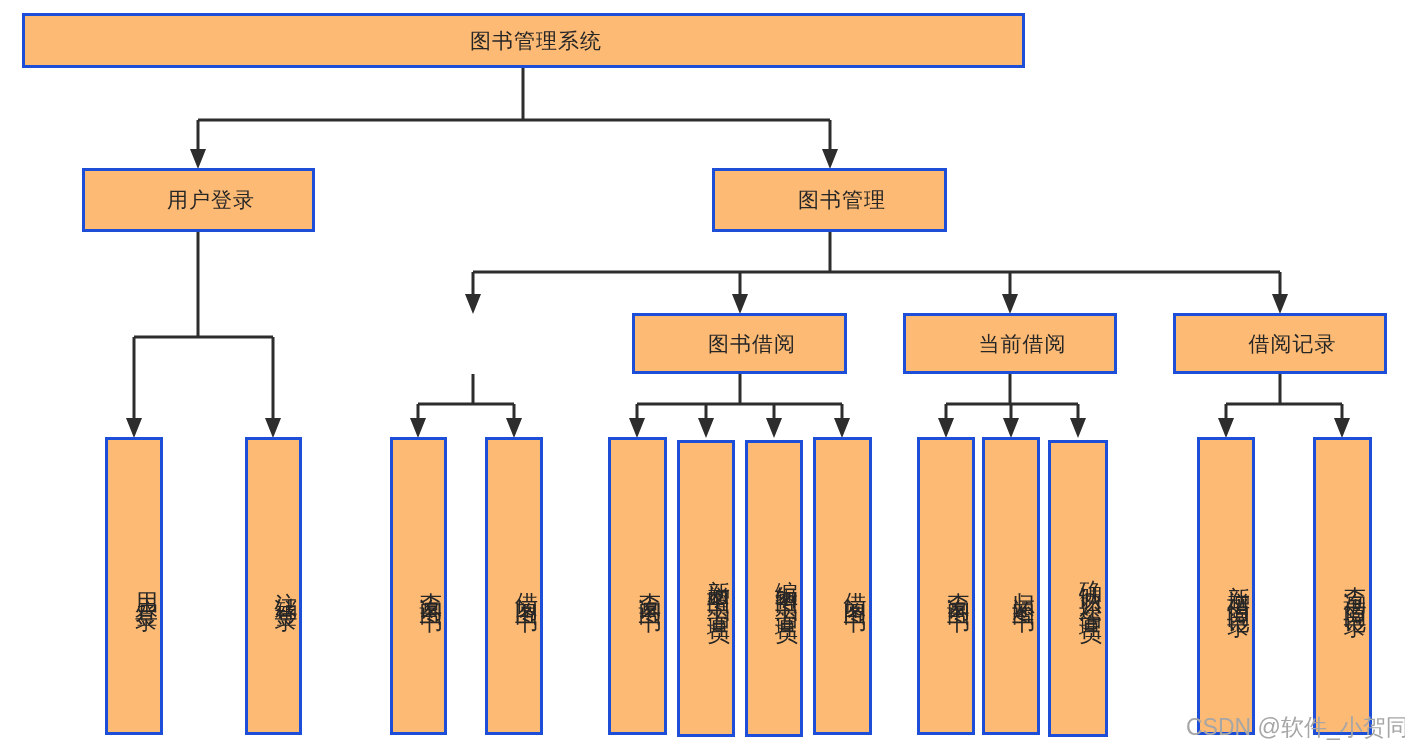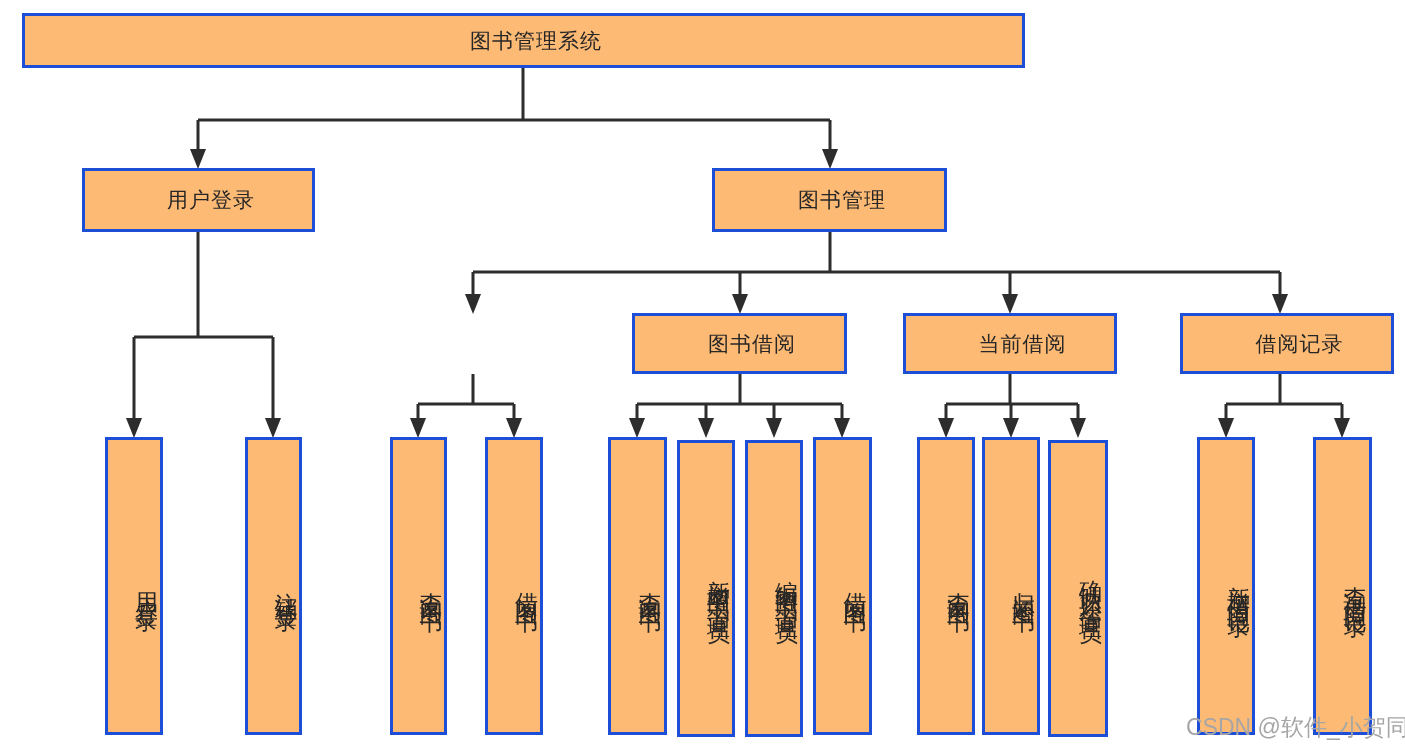--- a/index.html
+++ b/index.html
@@ -103,21 +103,21 @@
     </g>
   </svg>
 
   <div class="box label-h" style="left:22px; top:13px; width:1003px; height:55px;">图书管理系统</div>
 
   <div class="box label-h" style="left:82px; top:168px; width:233px; height:64px;">用户登录</div>
   <div class="box label-h" style="left:712px; top:168px; width:235px; height:64px;">图书管理</div>
 
   <div class="box label-h" style="left:632px; top:313px; width:215px; height:61px;">图书借阅</div>
   <div class="box label-h" style="left:903px; top:313px; width:214px; height:61px;">当前借阅</div>
-  <div class="box label-h" style="left:1173px; top:313px; width:214px; height:61px;margin-left:7px;">借阅记录</div>
+  <div class="box label-h" style="left:1173px; top:313px; width:214px; height:61px;">借阅记录</div>
 
   <div class="box label-v" style="left:105px; top:437px; width:58px; height:298px;">用户登录</div>
   <div class="box label-v" style="left:245px; top:437px; width:57px; height:298px;">注销登录</div>
 
   <div class="box label-v" style="left:390px; top:437px; width:57px; height:298px;">查询图书</div>
   <div class="box label-v" style="left:485px; top:437px; width:58px; height:298px;">借阅图书</div>
 
   <div class="box label-v" style="left:608px; top:437px; width:59px; height:298px;">查询图书</div>
   <div class="box label-v" style="left:677px; top:440px; width:58px; height:297px;">新增图书（管理员）</div>
   <div class="box label-v" style="left:745px; top:440px; width:58px; height:297px;">编辑图书（管理员）</div>

